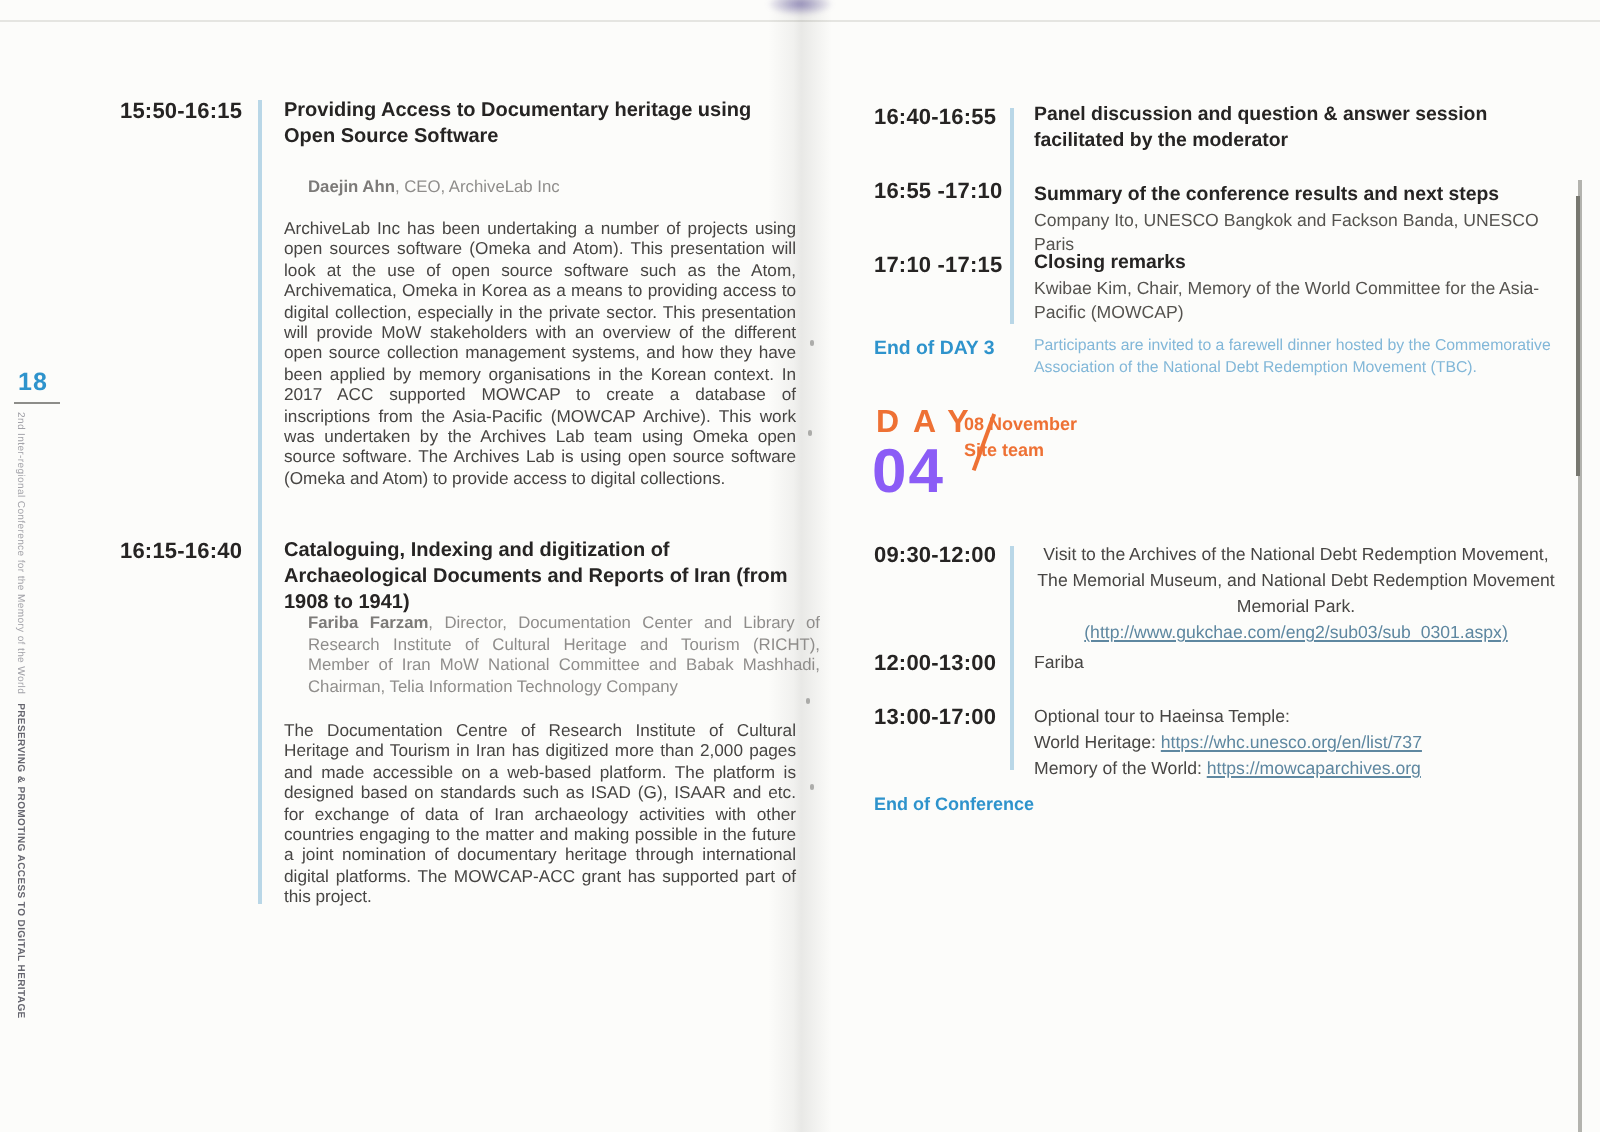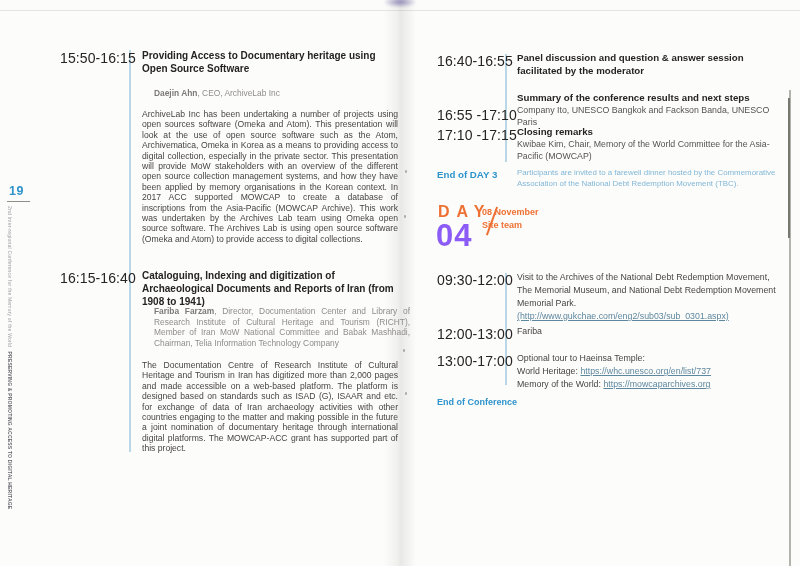--- a/index.html
+++ b/index.html
@@ -19,21 +19,21 @@
   .right-edge-dark{position:absolute;left:788px;top:98px;width:2px;height:140px;background:#77776f;}
   .speck{position:absolute;width:2px;height:3px;background:rgba(50,50,45,.35);border-radius:1px;}
   
   .pagenum{position:absolute;left:9px;top:184px;color:#2e93cc;font-weight:bold;font-size:12.5px;letter-spacing:.5px;}
   .pagenum-rule{position:absolute;left:7px;top:201px;width:23px;height:1px;background:#8d8d89;}
   .side-vert{position:absolute;left:6px;top:206px;height:200px;
     writing-mode:vertical-rl;line-height:7px;white-space:nowrap;}
   .side-light{font-size:5px;color:#a2a2a8;letter-spacing:.2px;}
   .side-bold{font-size:5px;color:#65656e;font-weight:bold;letter-spacing:.2px;}
   
-  .time{position:absolute;font-size:14px;font-weight:normal;color:#262423;letter-spacing:.1px;white-space:nowrap;}
+  .time{position:absolute;font-size:11px;font-weight:bold;color:#262423;letter-spacing:.1px;white-space:nowrap;}
   .rule{position:absolute;width:2px;background:#b9d7e7;}
   .sess-title{position:absolute;font-size:10px;line-height:13px;font-weight:bold;color:#262423;}
   .speaker{position:absolute;font-size:8.4px;line-height:10.6px;color:#8f8d8b;padding-left:12px;}
   .speaker b{color:#7c7a78;}
   .abstract{position:absolute;font-size:8.6px;line-height:10.4px;color:#474543;text-align:justify;}
   
   .r-title{position:absolute;font-size:9.7px;line-height:12.5px;font-weight:bold;color:#262423;}
   .r-sub{position:absolute;font-size:8.8px;line-height:11.5px;color:#55534f;}
   .end-label{position:absolute;font-size:9.7px;font-weight:bold;color:#2e93cc;white-space:nowrap;}
   .end-note{position:absolute;font-size:7.9px;line-height:10.5px;color:#82b7d8;}
@@ -52,21 +52,21 @@
   <div class="top-hairline"></div>
   <div class="center-crease"></div>
   <div class="spine-smudge"></div>
   <div class="right-edge"></div>
   <div class="right-edge-dark"></div>
   <div class="speck" style="left:405px;top:170px;"></div>
   <div class="speck" style="left:404px;top:215px;"></div>
   <div class="speck" style="left:403px;top:349px;"></div>
   <div class="speck" style="left:405px;top:392px;"></div>
 
-  <div class="pagenum">19</div>
+  <div class="pagenum">18</div>
   <div class="pagenum-rule"></div>
   <div class="side-vert">
     <span class="side-light">2nd Inter-regional Conference for the Memory of the World</span>
     <span class="side-bold">PRESERVING &amp; PROMOTING ACCESS TO DIGITAL HERITAGE</span>
   </div>
 
   <div class="rule" style="left:129px;top:50px;height:402px;"></div>
 
   <div class="time" style="left:60px;top:50px;">15:50-16:15</div>
   <div class="sess-title" style="left:142px;top:49px;width:252px;">Providing Access to Documentary heritage using Open Source Software</div>
@@ -80,21 +80,21 @@
   <div class="speaker" style="left:142px;top:306px;width:256px;text-align:justify;">
     <b>Fariba Farzam</b><span>, Director, Documentation Center and Library of Research Institute of Cultural Heritage and Tourism (RICHT), Member of Iran MoW National Committee and Babak Mashhadi, Chairman, Telia Information Technology Company</span>
   </div>
   <div class="abstract" style="left:142px;top:360px;width:256px;">The Documentation Centre of Research Institute of Cultural Heritage and Tourism in Iran has digitized more than 2,000 pages and made accessible on a web-based platform. The platform is designed based on standards such as ISAD (G), ISAAR and etc. for exchange of data of Iran archaeology activities with other countries engaging to the matter and making possible in the future a joint nomination of documentary heritage through international digital platforms. The MOWCAP-ACC grant has supported part of this project.</div>
 
   <div class="rule" style="left:505px;top:54px;height:108px;"></div>
 
   <div class="time" style="left:437px;top:53px;">16:40-16:55</div>
   <div class="r-title" style="left:517px;top:52px;width:262px;">Panel discussion and question &amp; answer session facilitated by the moderator</div>
 
-  <div class="time" style="left:437px;top:107px;">16:55 -17:10</div>
+  <div class="time" style="left:437px;top:90px;">16:55 -17:10</div>
   <div class="r-title" style="left:517px;top:92px;width:262px;">Summary of the conference results and next steps</div>
   <div class="r-sub" style="left:517px;top:105px;width:262px;">Company Ito, UNESCO Bangkok and Fackson Banda, UNESCO Paris</div>
 
   <div class="time" style="left:437px;top:127px;">17:10 -17:15</div>
   <div class="r-title" style="left:517px;top:126px;width:262px;">Closing remarks</div>
   <div class="r-sub" style="left:517px;top:139px;width:262px;">Kwibae Kim, Chair, Memory of the World Committee for the Asia-Pacific (MOWCAP)</div>
 
   <div class="end-label" style="left:437px;top:169px;">End of DAY 3</div>
   <div class="end-note" style="left:517px;top:168px;width:262px;">Participants are invited to a farewell dinner hosted by the Commemorative Association of the National Debt Redemption Movement (TBC).</div>
 
@@ -102,21 +102,21 @@
   <div class="day-num" style="left:436px;top:218px;">04</div>
   <div class="day-slash" style="left:491px;top:206px;"></div>
   <div class="day-meta" style="left:482px;top:206px;">
     <div>08 November</div>
     <div>Site team</div>
   </div>
 
   <div class="rule" style="left:505px;top:273px;height:112px;"></div>
 
   <div class="time" style="left:437px;top:272px;">09:30-12:00</div>
-  <div class="tour-text" style="left:517px;top:271px;width:262px;">
+  <div class="tour-text" style="left:517px;top:271px;width:262px;text-align:center;">
     <span>Visit to the Archives of the National Debt Redemption Movement, The Memorial Museum, and National Debt Redemption Movement Memorial Park.</span><br>
     <span class="lnk">(http://www.gukchae.com/eng2/sub03/sub_0301.aspx)</span>
   </div>
 
   <div class="time" style="left:437px;top:326px;">12:00-13:00</div>
   <div class="tour-text" style="left:517px;top:325px;width:262px;">Fariba</div>
 
   <div class="time" style="left:437px;top:353px;">13:00-17:00</div>
   <div class="tour-text" style="left:517px;top:352px;width:262px;">
     <span>Optional tour to Haeinsa Temple:</span><br>

